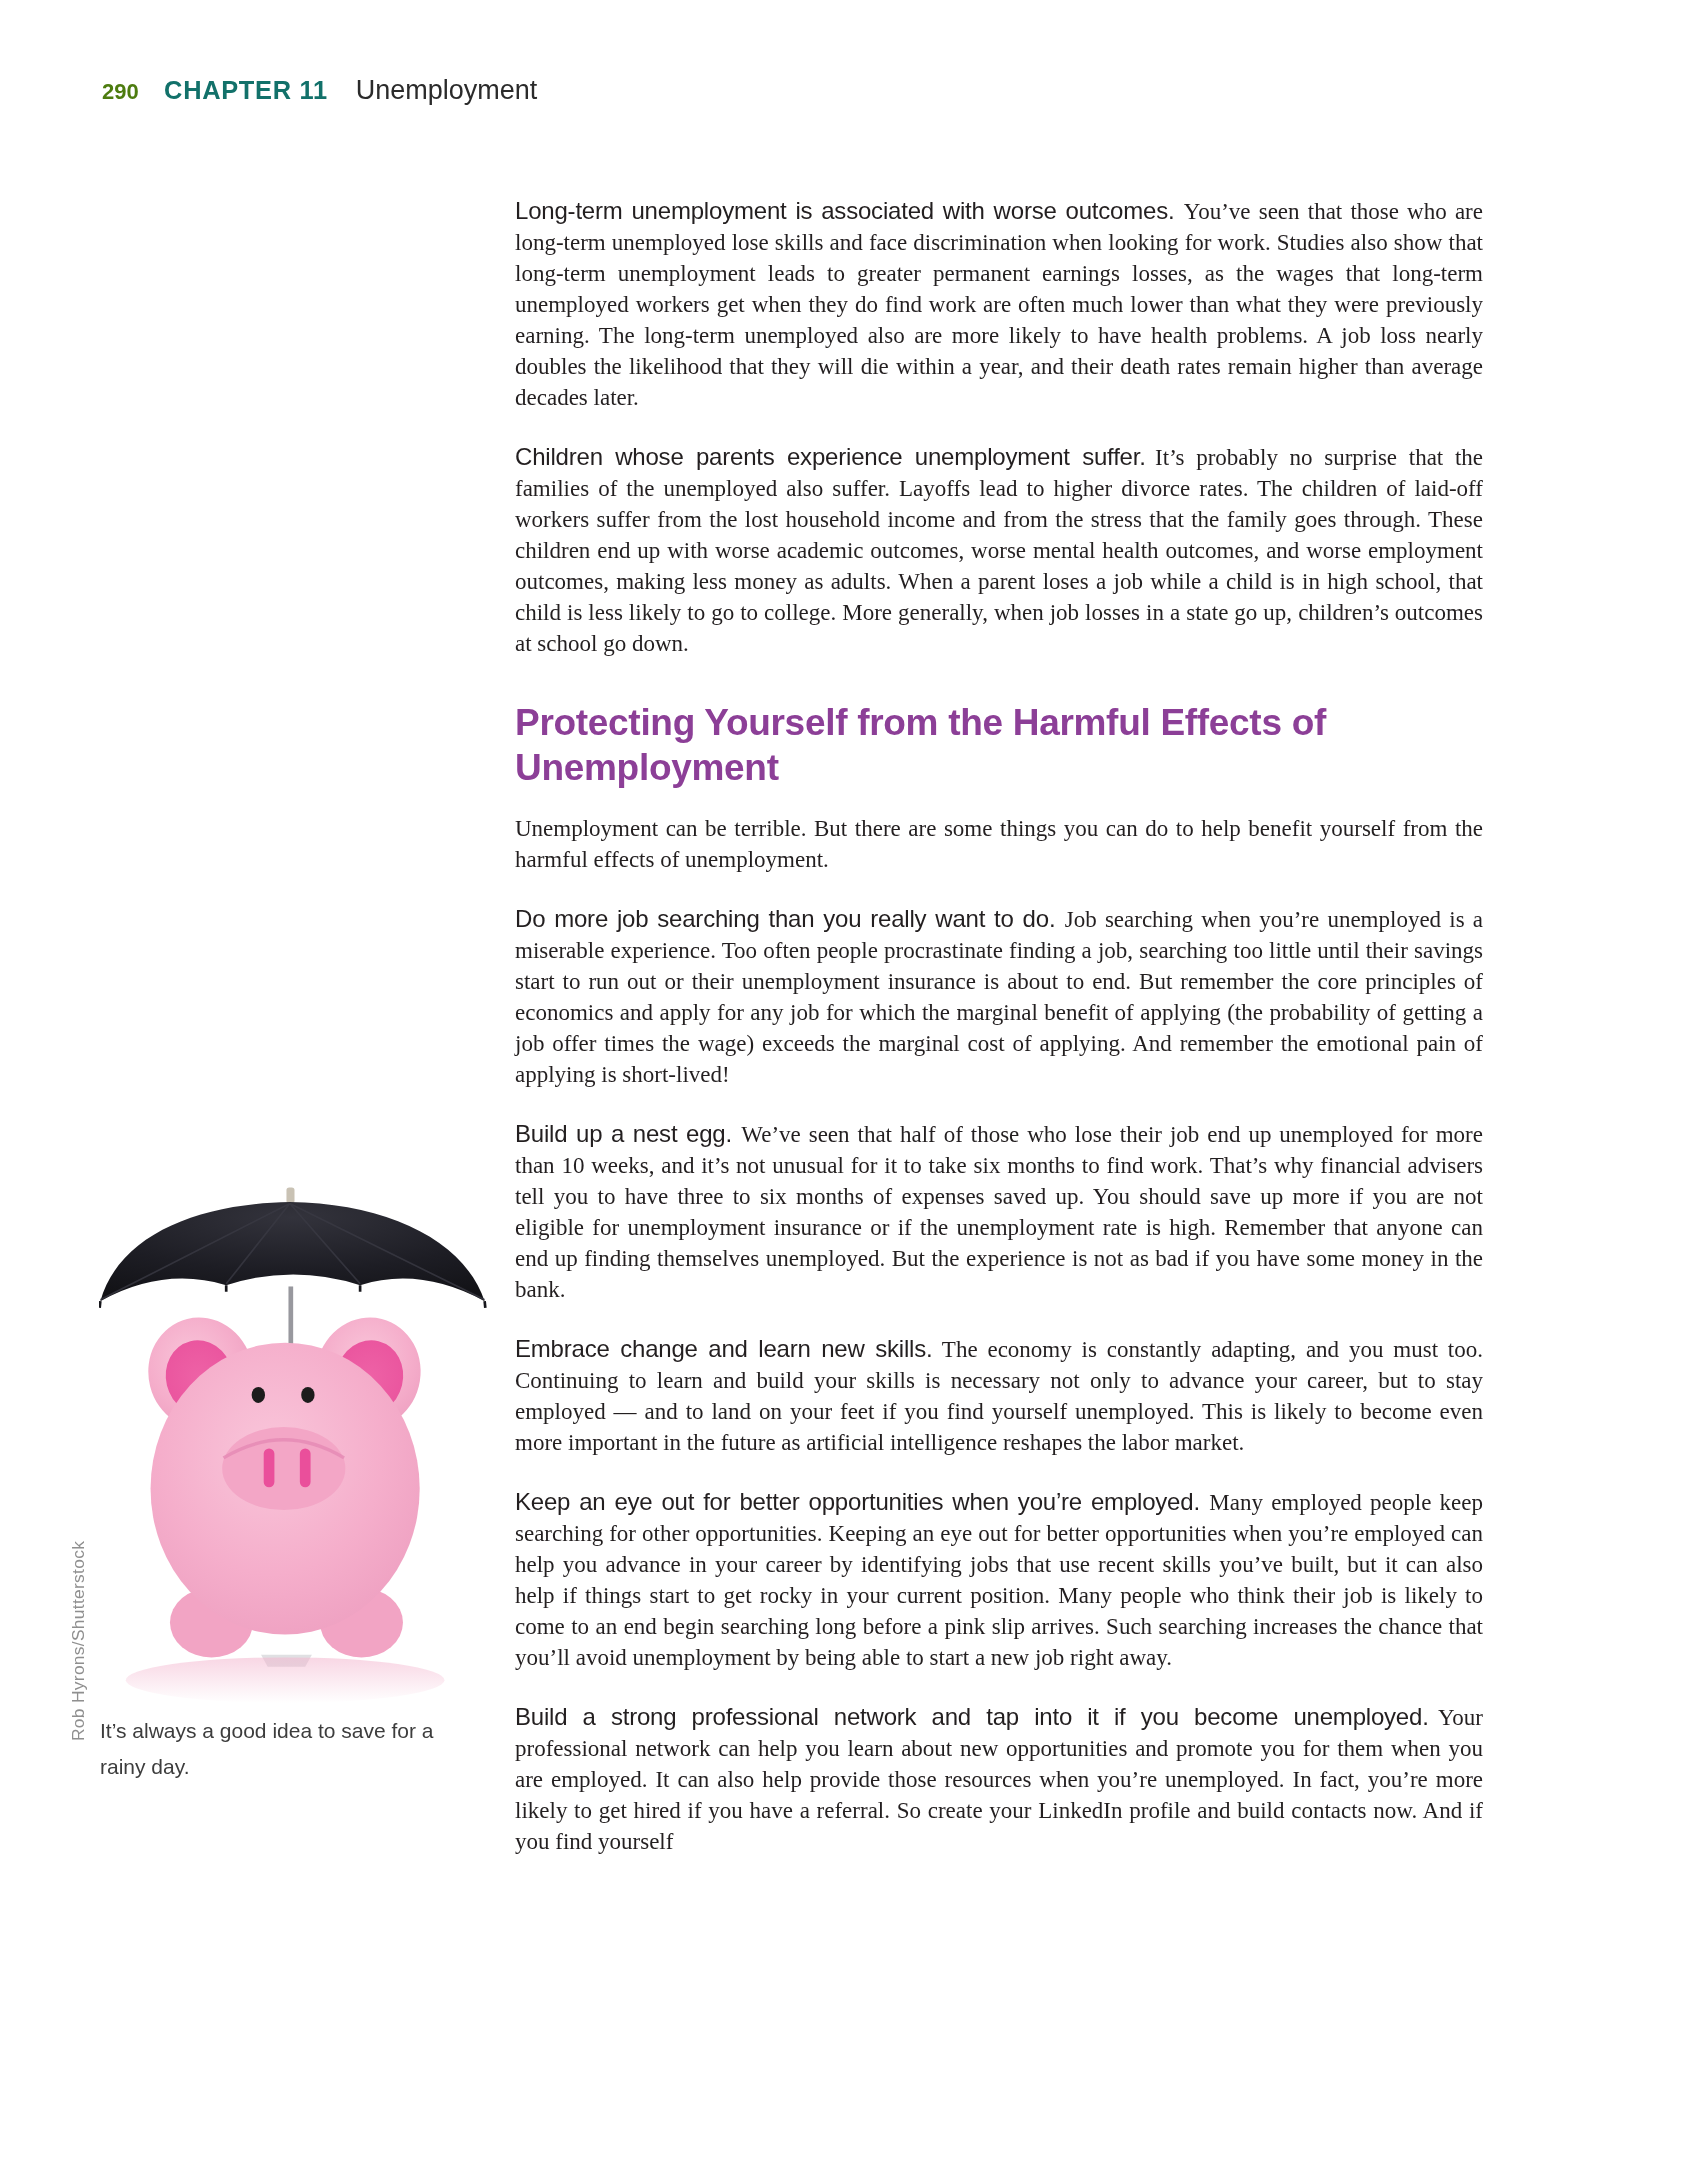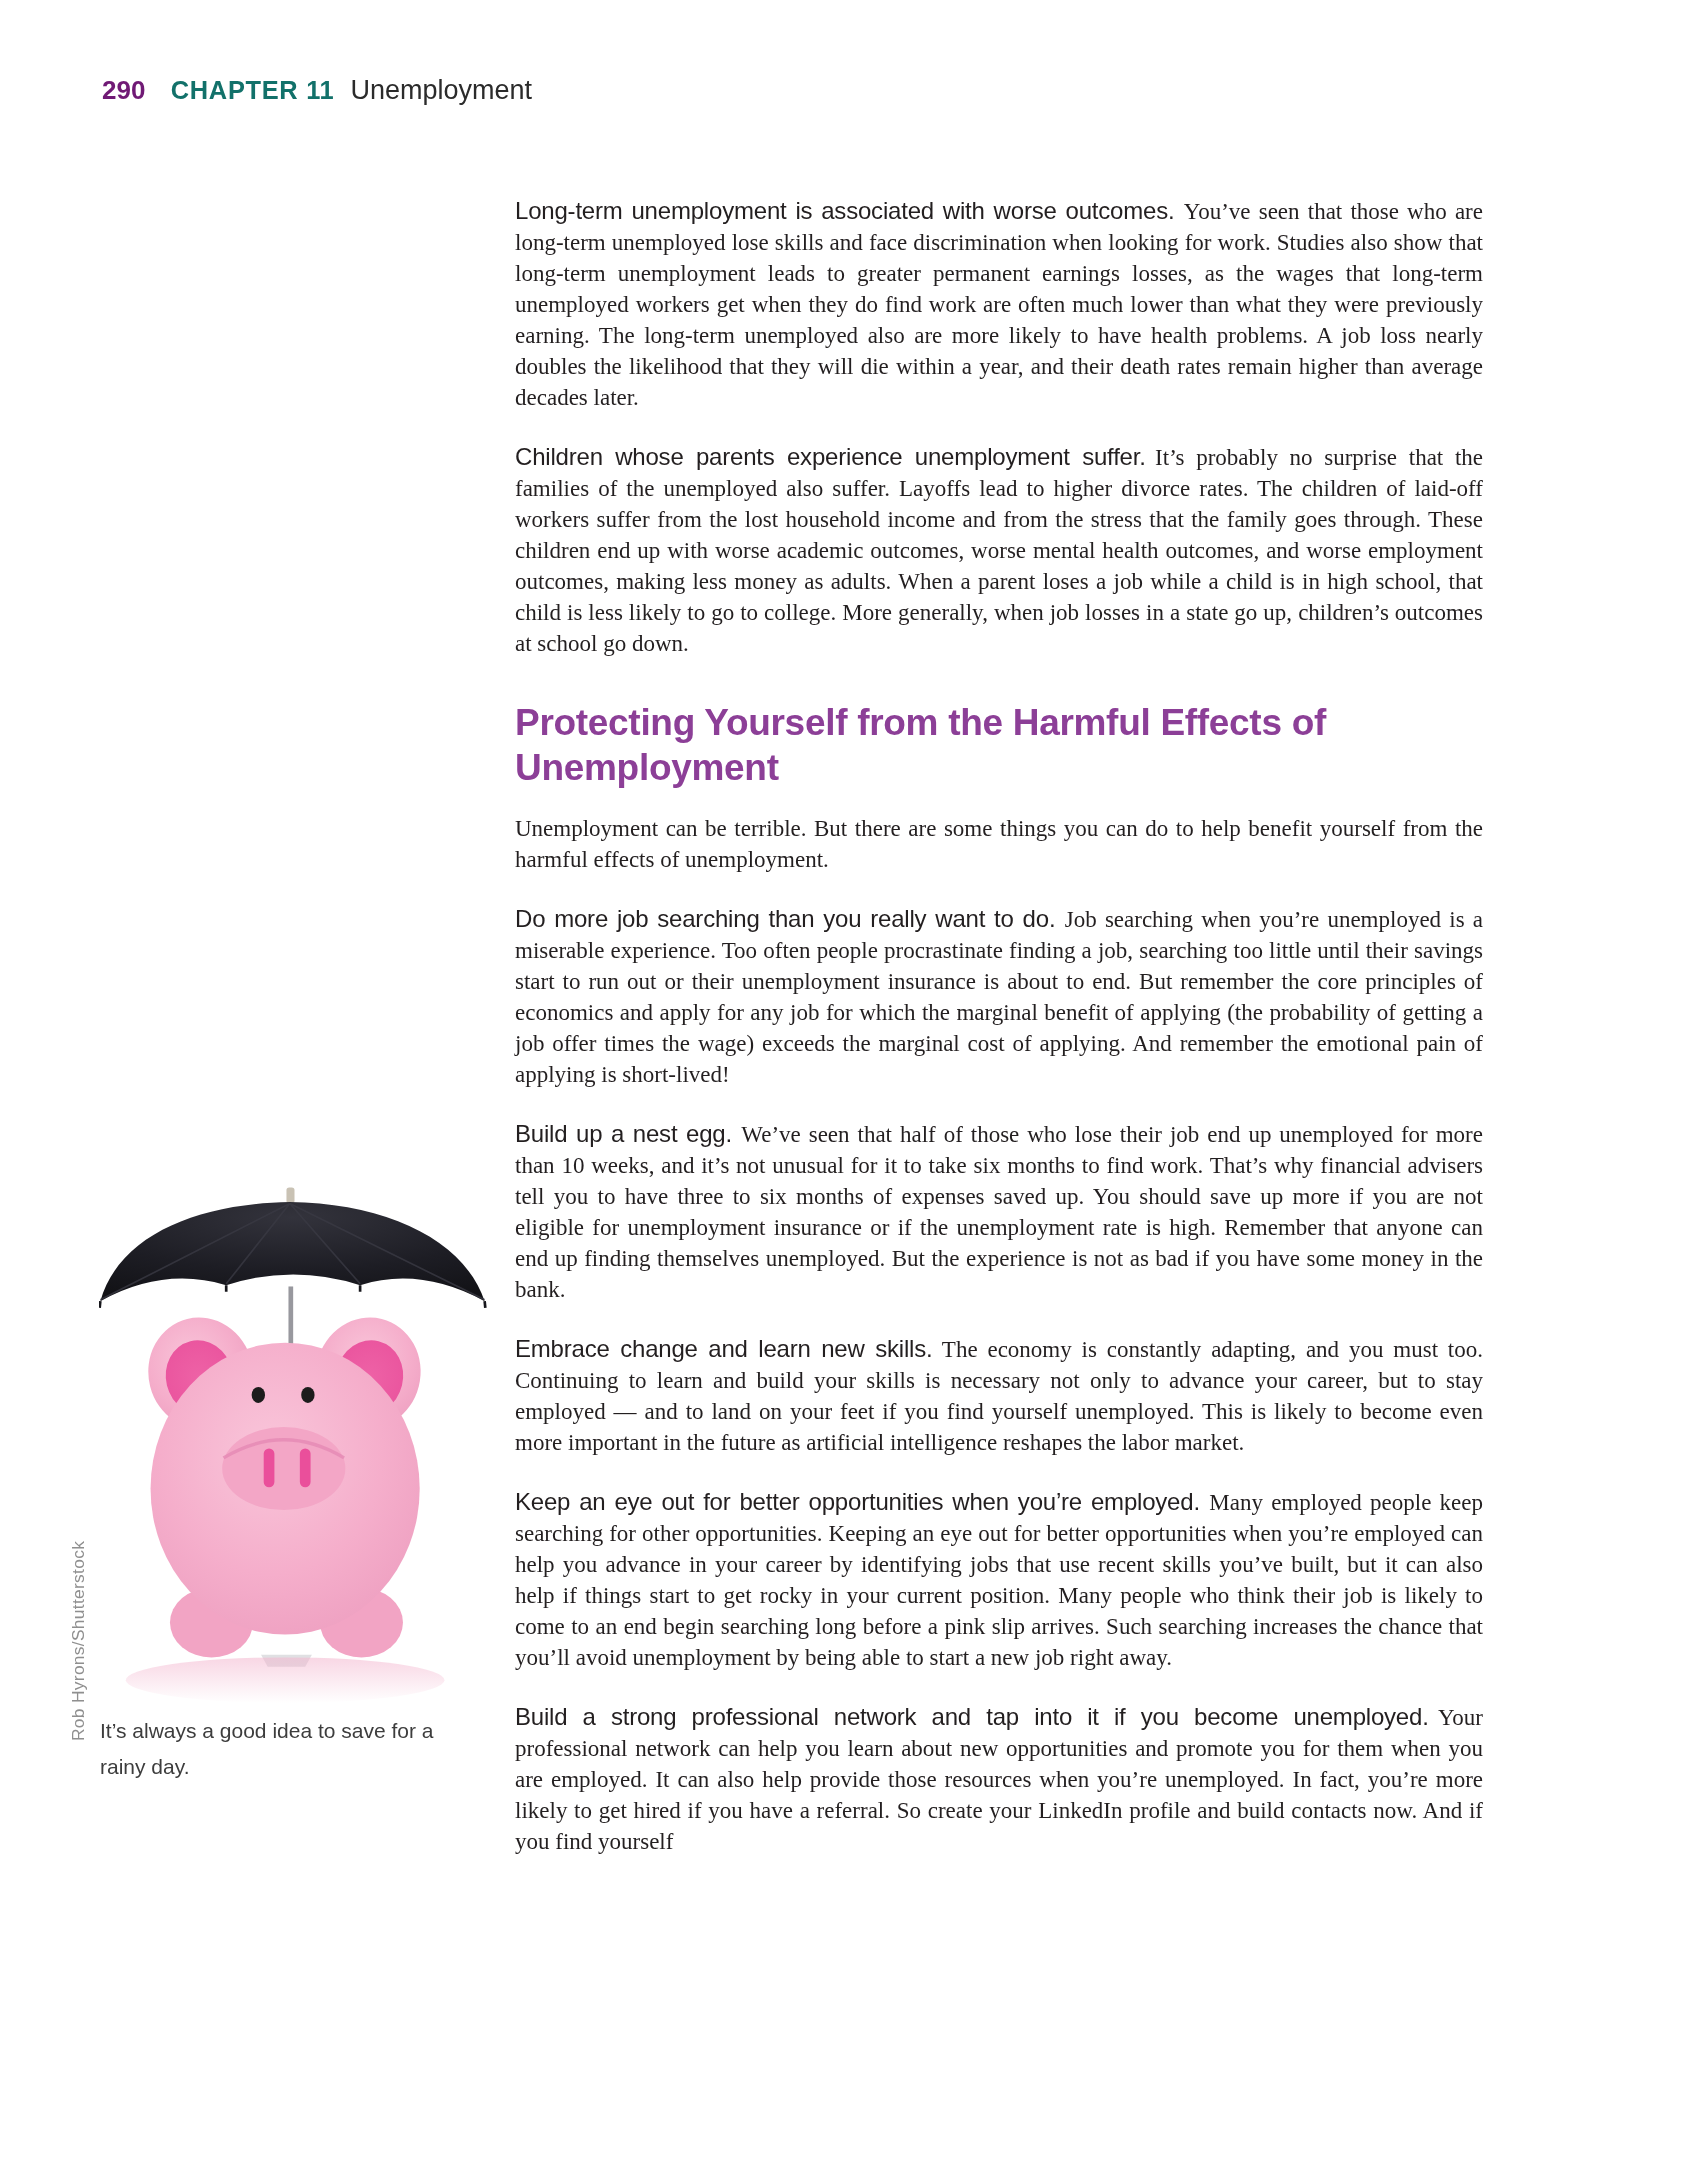--- a/index.html
+++ b/index.html
@@ -17,38 +17,38 @@
     position: absolute;
     left: 102px;
     top: 75px;
     display: flex;
     align-items: baseline;
     white-space: nowrap;
   }
   .runhead .pagenum {
     font-family: "Liberation Sans", sans-serif;
     font-weight: 700;
-    font-size: 26px;
-    color: #701a75;
+    font-size: 22px;
+    color: #4d7c0f;
   }
   .runhead .chlabel {
     font-family: "Liberation Sans", sans-serif;
     font-weight: 700;
     font-size: 25.4px;
     letter-spacing: 0.7px;
     color: #12716a;
     margin-left: 25.4px;
     text-align: center;
   }
   .runhead .chtitle {
     font-family: "Liberation Sans", sans-serif;
     font-weight: 400;
     font-size: 27px;
     color: #2b2b2b;
-    margin-left: 16px;
+    margin-left: 28px;
   }
   
   .column {
     position: absolute;
     left: 515px;
     top: 195px;
     width: 968px;
   }
   .para {
     font-size: 23px;

